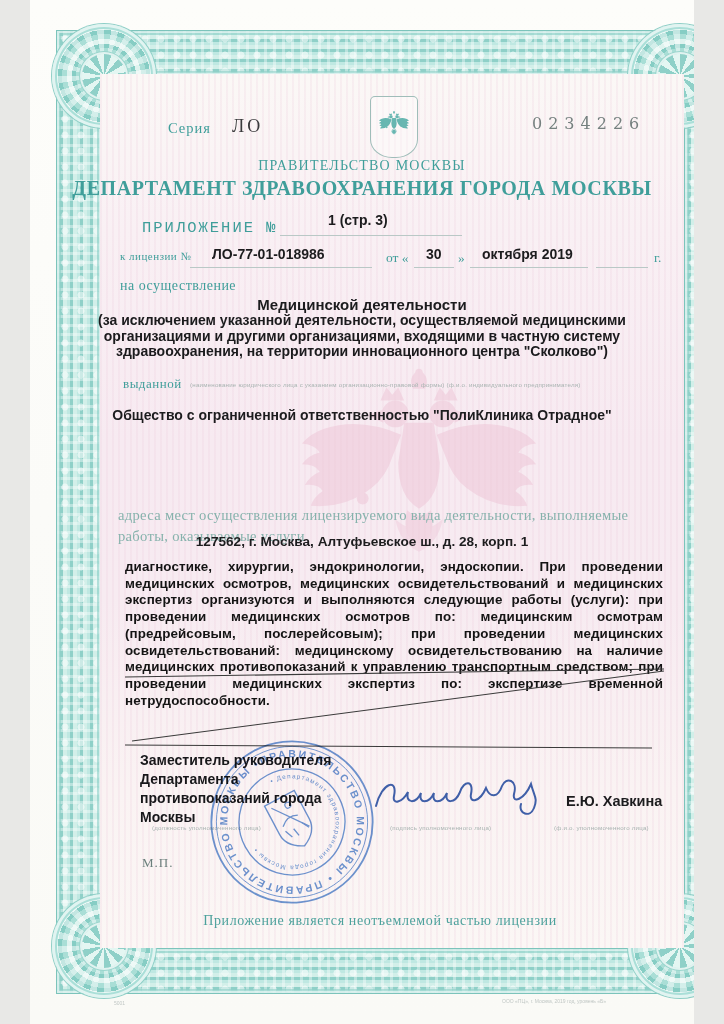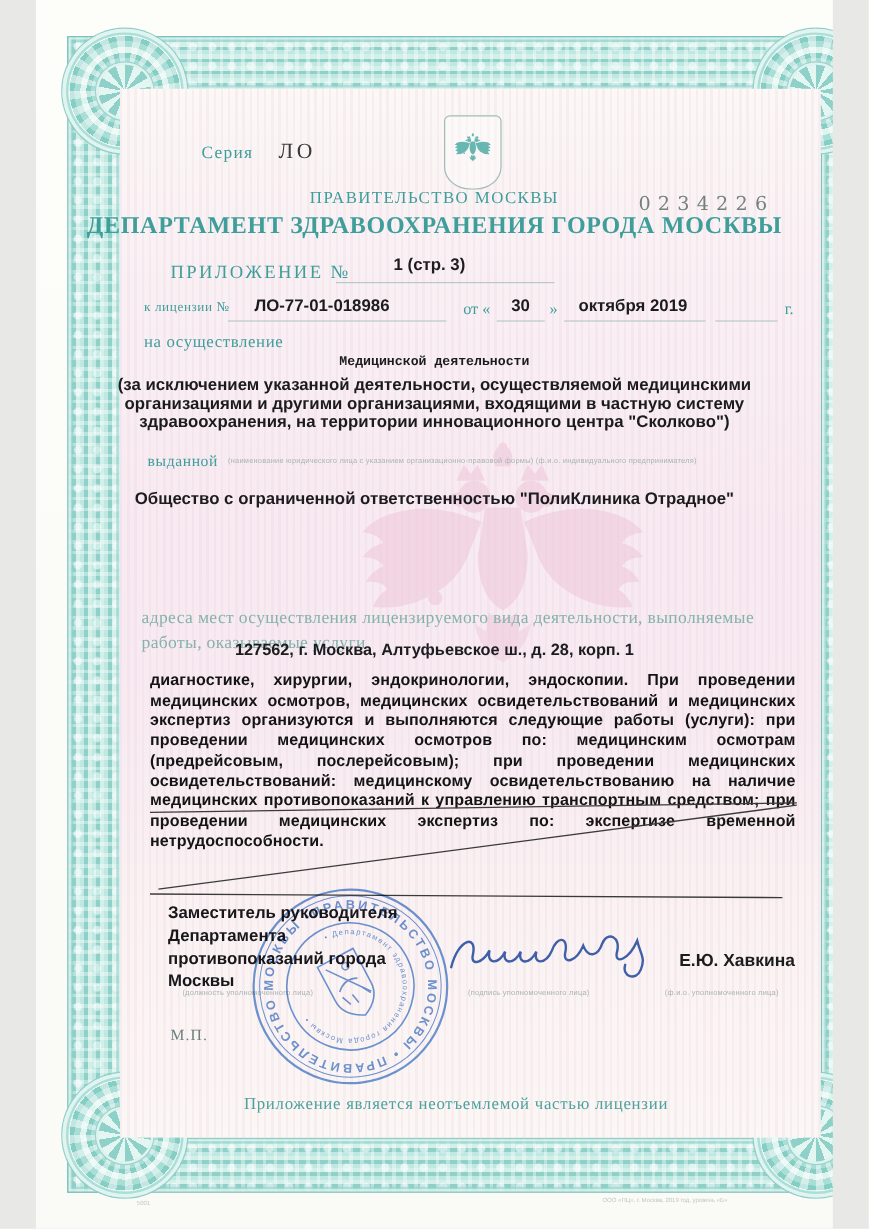--- a/index.html
+++ b/index.html
@@ -109,43 +109,43 @@
 
   <div class="t serif teal" style="left:138px;top:120px;font-size:14.5px;letter-spacing:1px;">Серия</div>
   <div class="t serif" style="left:202px;top:116px;font-size:18px;letter-spacing:3px;color:#3a3a3c;">ЛО</div>
 
   <div id="emblem-frame">
     <svg width="38" height="44" viewBox="0 0 200 170" style="color:#58b0aa;opacity:.9;">
       <use href="#eagle"></use>
     </svg>
   </div>
 
-  <div class="t" style="left:502px;top:114px;font-family:'DejaVu Serif',serif;font-size:16px;letter-spacing:6px;color:#75807f;margin-top:46px;">0234226</div>
+  <div class="t" style="left:502px;top:114px;font-family:'DejaVu Serif',serif;font-size:16px;letter-spacing:6px;color:#75807f;">0234226</div>
 
   <div class="t serif teal center" style="top:158px;font-size:14px;font-weight:400;letter-spacing:1.2px;">ПРАВИТЕЛЬСТВО МОСКВЫ</div>
   <div class="t serif teal center" style="top:177px;font-size:20px;font-weight:bold;letter-spacing:.6px;">ДЕПАРТАМЕНТ ЗДРАВООХРАНЕНИЯ ГОРОДА МОСКВЫ</div>
 
-  <div class="t serif teal" style="left:112px;top:219px;font-size:15.5px;letter-spacing:2px;">ПРИЛОЖЕНИЕ  №</div>
+  <div class="t serif teal" style="left:112px;top:219px;font-size:15.5px;letter-spacing:2px;font-family:Liberation Mono, monospace;">ПРИЛОЖЕНИЕ  №</div>
   <div class="t typed" style="left:298px;top:212px;font-size:14px;">1 (стр. 3)</div>
   <div class="rule" style="left:250px;top:235px;width:182px;"></div>
 
   <div class="t serif teal" style="left:90px;top:250px;font-size:11px;letter-spacing:.5px;text-align:right;">к лицензии №</div>
   <div class="t typed" style="left:182px;top:246px;font-size:14px;">ЛО-77-01-018986</div>
   <div class="rule" style="left:160px;top:267px;width:182px;"></div>
   <div class="t serif teal" style="left:356px;top:250px;font-size:13.5px;">от «</div>
   <div class="t typed" style="left:396px;top:246px;font-size:14px;">30</div>
   <div class="rule" style="left:384px;top:267px;width:40px;"></div>
   <div class="t serif teal" style="left:428px;top:250px;font-size:13.5px;">»</div>
   <div class="t typed" style="left:452px;top:246px;font-size:14px;">октября 2019</div>
   <div class="rule" style="left:440px;top:267px;width:118px;"></div>
   <div class="rule" style="left:566px;top:267px;width:52px;"></div>
   <div class="t serif teal" style="left:624px;top:250px;font-size:13.5px;">г.</div>
 
   <div class="t serif teal" style="left:90px;top:278px;font-size:14px;letter-spacing:.5px;">на осуществление</div>
-  <div class="t typed center" style="top:296px;font-size:11px;font-family:Liberation Mono, monospace;">Медицинской деятельности</div>
+  <div class="t typed center" style="top:296px;font-size:15px;">Медицинской деятельности</div>
   <div id="activity-note">(за исключением указанной деятельности, осуществляемой медицинскими организациями и другими организациями, входящими в частную систему здравоохранения, на территории инновационного центра "Сколково")</div>
 
   <div class="t serif teal" style="left:93px;top:376px;font-size:13px;letter-spacing:.5px;">выданной</div>
   <div class="t caption" style="left:160px;top:381px;">(наименование юридического лица с указанием организационно-правовой формы)  (ф.и.о. индивидуального предпринимателя)</div>
   <div class="t typed center" style="top:407px;font-size:14px;">Общество с ограниченной ответственностью "ПолиКлиника Отрадное"</div>
 
   <div id="address-label">адреса мест осуществления лицензируемого вида деятельности, выполняемые работы, оказываемые услуги</div>
   <div class="t typed center" style="top:534px;font-size:13.6px;">127562, г. Москва, Алтуфьевское ш., д. 28, корп. 1</div>
 
   <div id="works-text">диагностике, хирургии, эндокринологии, эндоскопии. При проведении медицинских осмотров, медицинских освидетельствований и медицинских экспертиз организуются и выполняются следующие работы (услуги): при проведении медицинских осмотров по: медицинским осмотрам (предрейсовым, послерейсовым); при проведении медицинских освидетельствований: медицинскому освидетельствованию на наличие медицинских противопоказаний к управлению транспортным средством; при проведении медицинских экспертиз по: экспертизе временной нетрудоспособности.</div>

